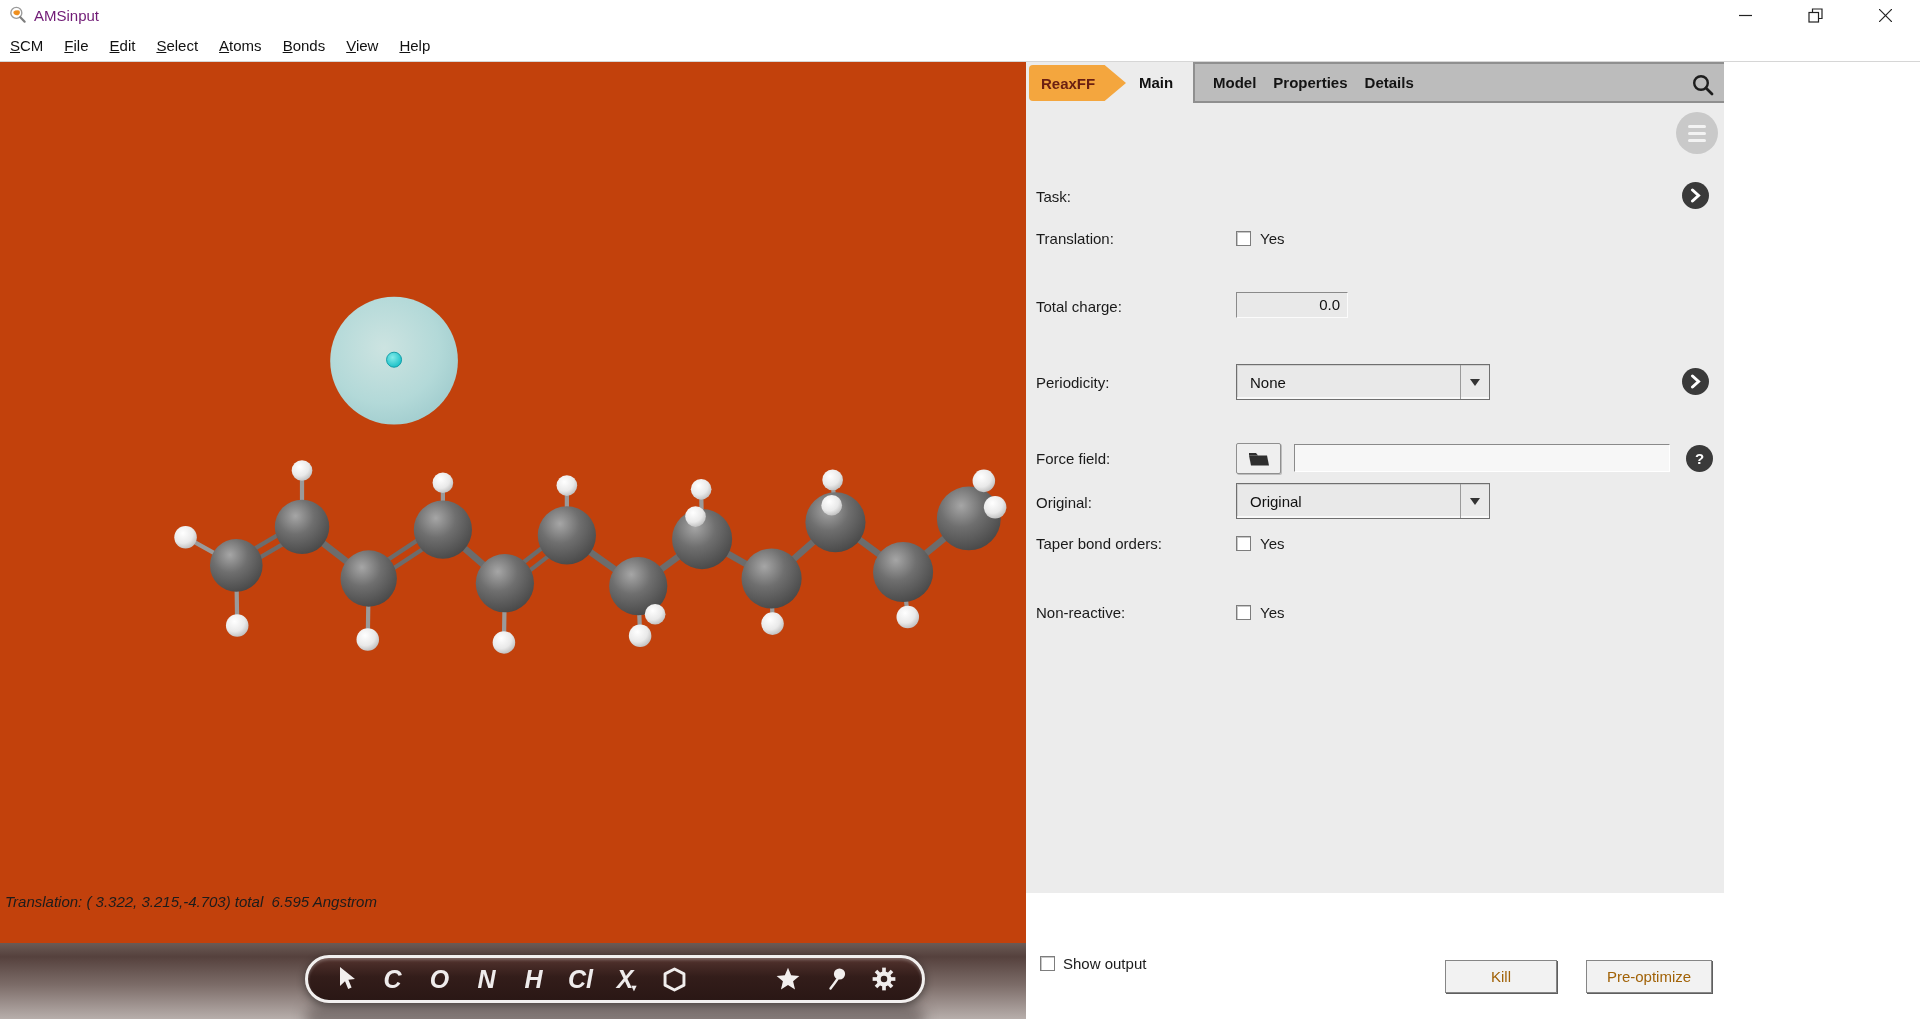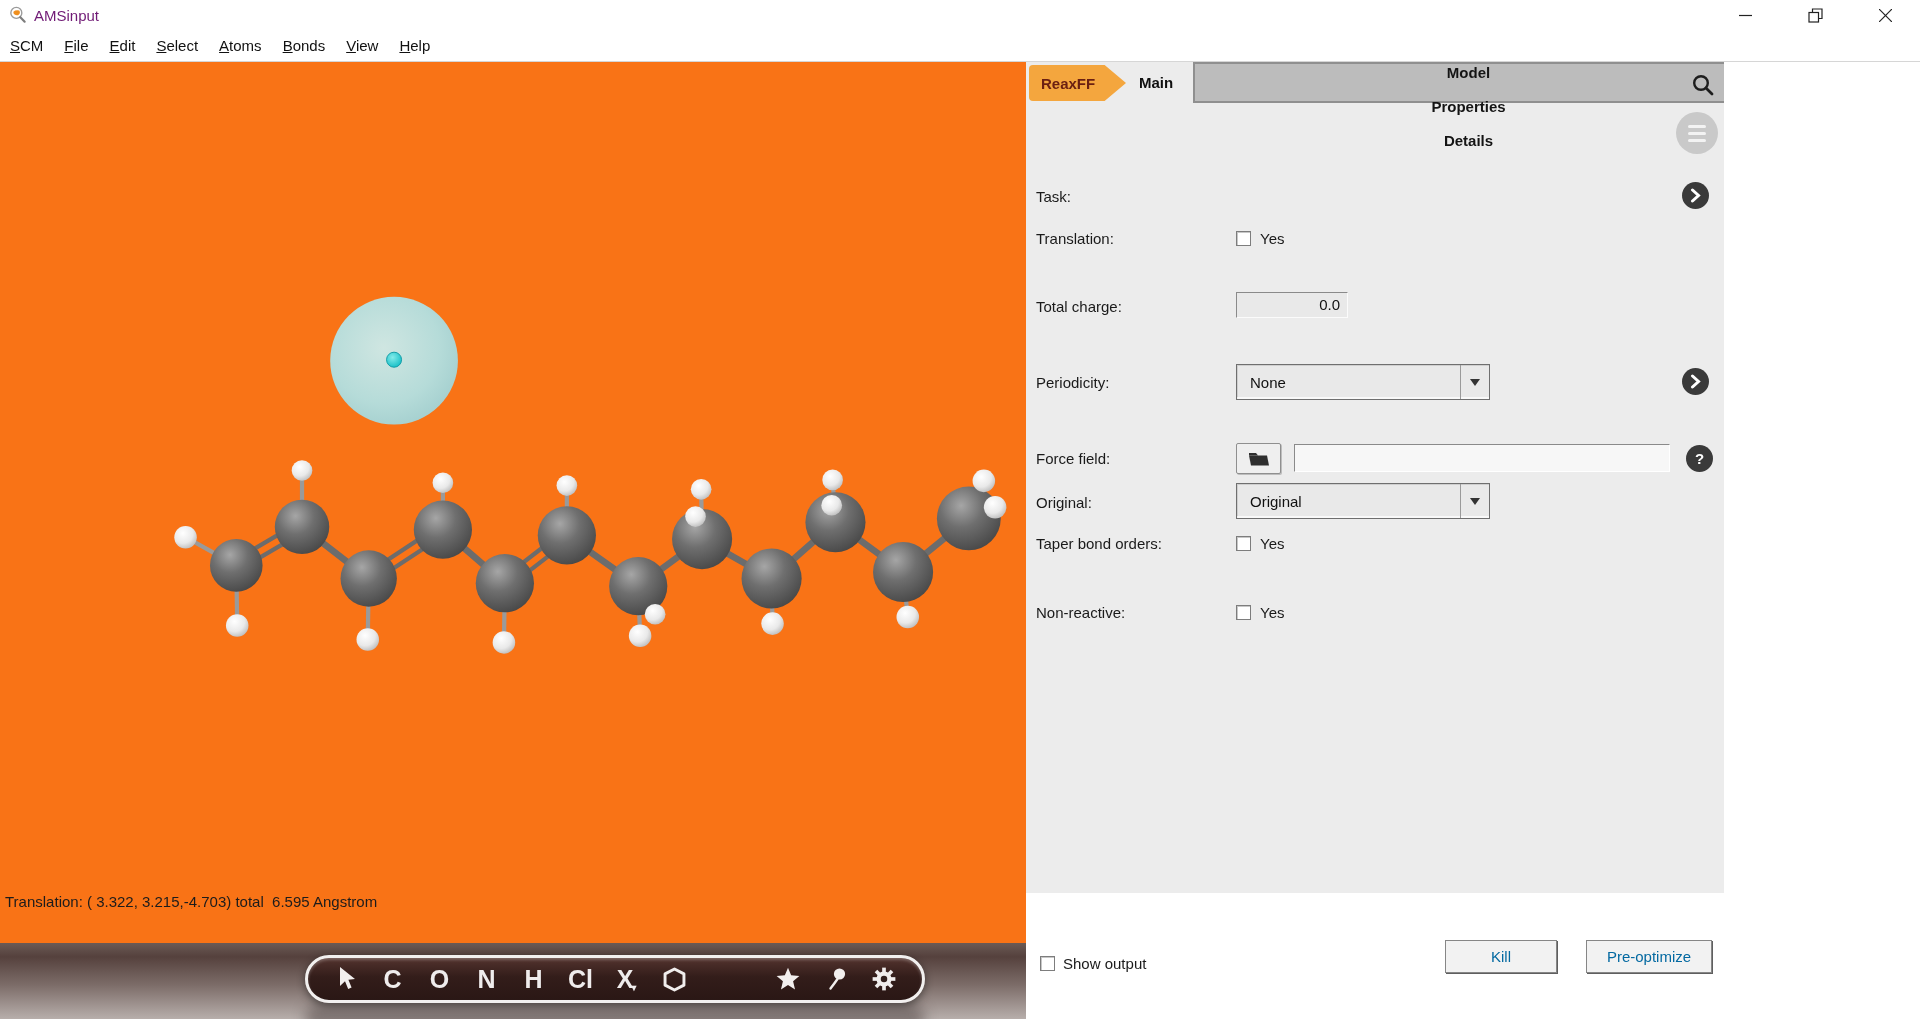--- a/index.html
+++ b/index.html
@@ -14,21 +14,21 @@
   .winbtn { width:70px; height:30px; display:flex; align-items:center; justify-content:center; }
 
   
   .menubar { height:32px; background:#fff; border-bottom:1px solid #d6d6d6;
     display:flex; align-items:center; gap:21px; padding-left:10px; }
   .menubar .mitem { font-size:15px; color:#111; cursor:default; }
   .menubar .mitem u { text-decoration:underline; }
 
   
   .workspace { display:flex; height:957px; }
-  .canvas { position:relative; width:1026px; height:957px; background:#f97316; overflow:hidden; }
+  .canvas { position:relative; width:1026px; height:957px; background:#c2410c; overflow:hidden;font-style:italic; }
   .panel  { position:relative; width:698px; height:831px; background:#ececec; }
 
   
   .molsvg { position:absolute; left:0; top:0; }
   .status { position:absolute; left:5px; top:831px; font-size:15px; color:#1c1c1c; white-space:pre; }
 
   .bottom-strip { position:absolute; left:0; top:881px; width:1222px; height:76px;
     background:linear-gradient(#6b5a55, #55413d 18%, #7c6c68 55%, #b7aeab 100%); }
   .pill-reflect { position:absolute; left:305px; top:62px; width:620px; height:26px;
     background:rgba(30,18,16,.35); border-radius:18px; filter:blur(7px); }
@@ -46,21 +46,21 @@
   
   .tabrow { position:absolute; left:0; top:0; width:698px; height:41px; }
   .module-badge { position:absolute; left:3px; top:3px; width:97px; height:36px;
     background:#f4a63e; color:#6b2012; font-weight:bold; font-size:15px;
     display:flex; align-items:center; padding-left:12px;
     clip-path:polygon(0 0, 78% 0, 100% 50%, 78% 100%, 0 100%); border-radius:4px; }
   .tab-main { position:absolute; left:103px; top:0; height:41px; display:flex; align-items:center;
     font-weight:bold; font-size:15px; color:#101010; padding:8px 10px; }
   .tabbar { position:absolute; left:167px; top:0; width:531px; height:41px;
     background:#bcbcbc; border:2px solid #8f8f8f; border-right:none;
-    display:flex; align-items:center; gap:17px; padding-left:18px;flex-direction:column; }
+    display:flex; align-items:center; gap:17px; padding-left:18px; }
   .tabbar .tab { font-weight:bold; font-size:15px; color:#141414; }
   .search-btn { position:absolute; right:8px; top:8px; width:26px; height:26px; }
 
   .hamburger { position:absolute; left:650px; top:50px; width:42px; height:42px; border-radius:50%;
     background:#c9c9c9; display:flex; flex-direction:column; align-items:center; justify-content:center; gap:4px; }
   .hamburger i { display:block; width:18px; height:3px; background:#f3f3f3; border-radius:2px; }
 
   
   .flabel { position:absolute; left:10px; font-size:15px; color:#1a1a1a; }
   .combo { position:absolute; left:210px; width:254px; height:36px; background:#e9e9e9;
@@ -84,22 +84,22 @@
     font-size:15px; color:#111; text-align:right; padding:3px 7px 0 0; }
   .folderbtn { position:absolute; left:210px; width:45px; height:31px; background:#efefef;
     border:1px solid #8f8f8f; border-radius:2px; box-shadow:1px 1px 0 #bdbdbd;
     display:flex; align-items:center; justify-content:center; }
   .txtfield { position:absolute; left:268px; width:376px; height:28px; background:#f7f7f7;
     border-top:1px solid #8a8a8a; border-left:1px solid #8a8a8a;
     border-bottom:1px solid #fff; border-right:1px solid #fff; font-size:15px; padding:4px 6px; color:#111; }
 
   
   .pbtn { position:absolute; height:33px; background:#f2f2f2; border:1px solid #868686;
-    box-shadow:1px 1px 0 #5f5f5f; font-size:15px; color:#0369a1;
-    display:flex; align-items:center; justify-content:center; }
+    box-shadow:1px 1px 0 #5f5f5f; font-size:15px; color:#a16207;
+    display:flex; align-items:center; justify-content:center;margin-top:20px; }
 </style>
 </head>
 <body>
 
 <div class="titlebar">
   <svg class="appicon" viewBox="0 0 24 24">
     <circle cx="10" cy="9.5" r="6.6" fill="#fff" stroke="#9b9b9b" stroke-width="1.6"></circle>
     <path d="M6.5 8 Q9 5.5 13.5 6.5 Q15.5 9.5 12.5 12 Q8.5 13 6.5 10 Z" fill="#ef8f1e"></path>
     <line x1="14.8" y1="14.6" x2="20" y2="20" stroke="#7d7d7d" stroke-width="2.6" stroke-linecap="round"></line>
   </svg>

